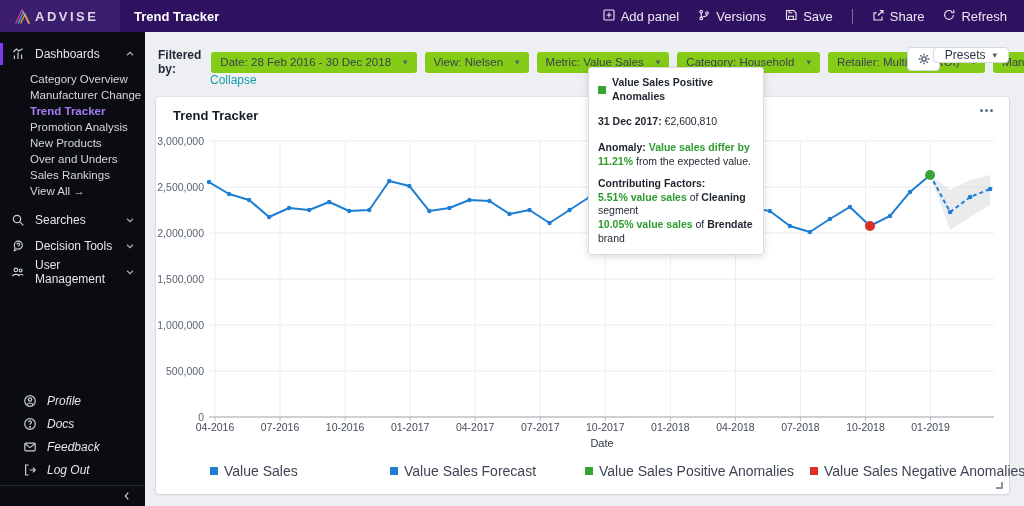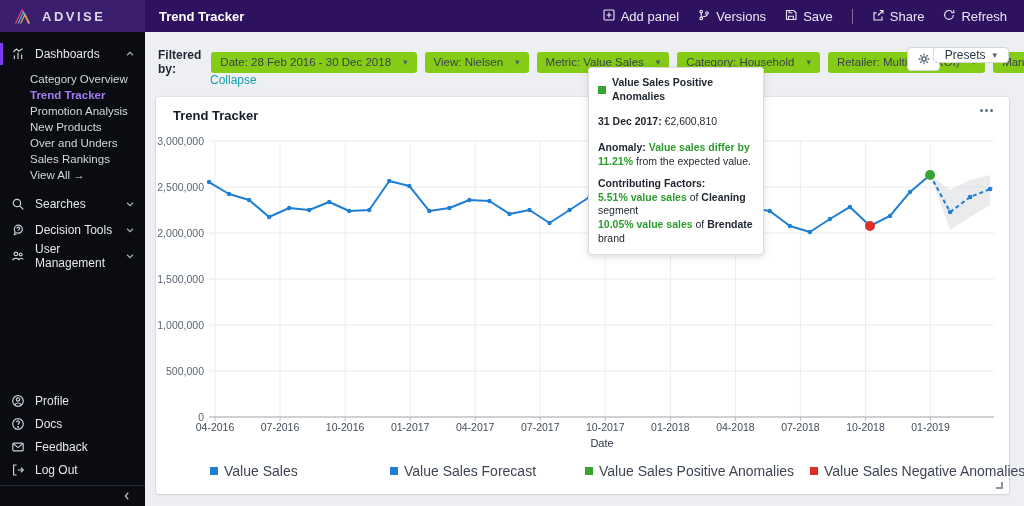--- a/index.html
+++ b/index.html
@@ -4,39 +4,39 @@
 <style>
   * { box-sizing: border-box; margin: 0; padding: 0; }
   html,body { width:1024px; height:506px; }
   body {
     position: relative; overflow: hidden;
     font-family: "Liberation Sans", sans-serif;
     background: #edeff3; color:#1d2530;
   }
   
   .topbar { position:absolute; left:0; top:0; width:1024px; height:32px; background:#2e1260; display:flex; align-items:center; z-index:10;}
-  .logo-block { width:145px; height:32px; background:#3b1f6e; display:flex; align-items:center; padding-left:13px; gap:7px; flex:none;}
+  .logo-block { width:120px; height:32px; background:#3b1f6e; display:flex; align-items:center; padding-left:13px; flex:none;}
   .logo-text { color:#ddd8e8; font-weight:bold; font-size:13px; letter-spacing:2.5px; }
   .topbar-title { margin-left:14px; color:#ffffff; font-weight:bold; font-size:13px; }
   .topbar-actions { margin-left:auto; display:flex; align-items:center; gap:19px; padding-right:17px; }
   .tb-btn { background:none; border:none; color:#ece8f6; font-size:13px; font-family:inherit; display:flex; gap:6px; cursor:pointer; padding:0;}
   .tb-btn svg { display:block; }
   .tb-divider { width:1px; height:15px; background:rgba(255,255,255,.38); }
   
   .sidebar { position:absolute; left:0; top:32px; width:145px; bottom:0; background:#0a0c11; color:#e4e6ea; z-index:9;}
   .side-nav { padding-top:9px; }
   .side-item { position:relative; display:flex; align-items:center; height:26px; padding:0 10px 0 11px; gap:10px; font-size:12px; cursor:pointer; }
   .side-item .lbl { flex:1; }
   .side-item .chev { color:#aeb3bb; display:flex; }
   .side-item.active::before { content:""; position:absolute; left:0; top:2px; bottom:2px; width:3px; background:#7c3bf0; }
   .side-icon { display:flex; color:#c9cdd4; }
   .side-sub { list-style:none; margin:4px 0 8px 0; }
   .side-sub li { height:16px; line-height:16px; padding-left:30px; font-size:11.5px; color:#d3d6da; cursor:pointer; white-space:nowrap; }
   .side-sub li.active { color:#a27cf3; font-weight:bold; }
-  .side-footer { position:absolute; left:0; right:0; bottom:25px; }
+  .side-footer { position:absolute; left:12px; right:0; bottom:25px;font-style:italic; }
   .side-footer .side-item { height:23px; }
   .side-collapse { position:absolute; left:0; right:0; bottom:0; height:21px; border-top:1px solid #242830; display:flex; align-items:center; justify-content:flex-end; padding-right:13px; color:#cfd3d9; cursor:pointer; }
   
   .main { position:absolute; left:145px; top:32px; right:0; bottom:0; background:#edeff3; }
   .filter-row { position:absolute; left:13px; top:16px; display:flex; align-items:center; gap:8px; }
   .filter-label { font-size:12px; font-weight:bold; color:#1f2733; margin-right:2px; }
   .chip { display:flex; align-items:center; gap:12px; height:21px; padding:0 9px; background:#84cc16; border:none; border-radius:3px; font-family:inherit; font-size:11.5px; color:#3a424e; cursor:pointer; white-space:nowrap; }
   .chip .caret { font-size:9px; color:#555d68; }
   .collapse-link { position:absolute; left:65px; top:41px; font-size:12px; color:#189fad; cursor:pointer; }
   .gear-btn { position:absolute; top:15px; right:84px; width:33px; height:24px; background:#fff; border:1px solid #d3d8df; border-radius:4px; display:flex; align-items:center; justify-content:center; color:#4b5563; cursor:pointer; }
@@ -137,20 +137,21 @@
         </span>
         <span class="lbl">Dashboards</span>
         <span class="chev">
           <svg width="10" height="10" viewBox="0 0 12 12" fill="none" stroke="currentColor" stroke-width="1.4">
             <path d="M2.5 7.5 6 4l3.5 3.5"></path>
           </svg>
         </span>
       </div>
       <ul class="side-sub">
         <li class="">Category Overview</li>
+        <li class="">Manufacturer Change</li>
         <li class="active">Trend Tracker</li>
         <li class="">Promotion Analysis</li>
         <li class="">New Products</li>
         <li class="">Over and Unders</li>
         <li class="">Sales Rankings</li>
         <li class="">View All →</li>
       </ul>
       <div class="side-item">
         <span class="side-icon">
           <svg width="14" height="14" viewBox="0 0 14 14" fill="none" stroke="currentColor" stroke-width="1.2">

